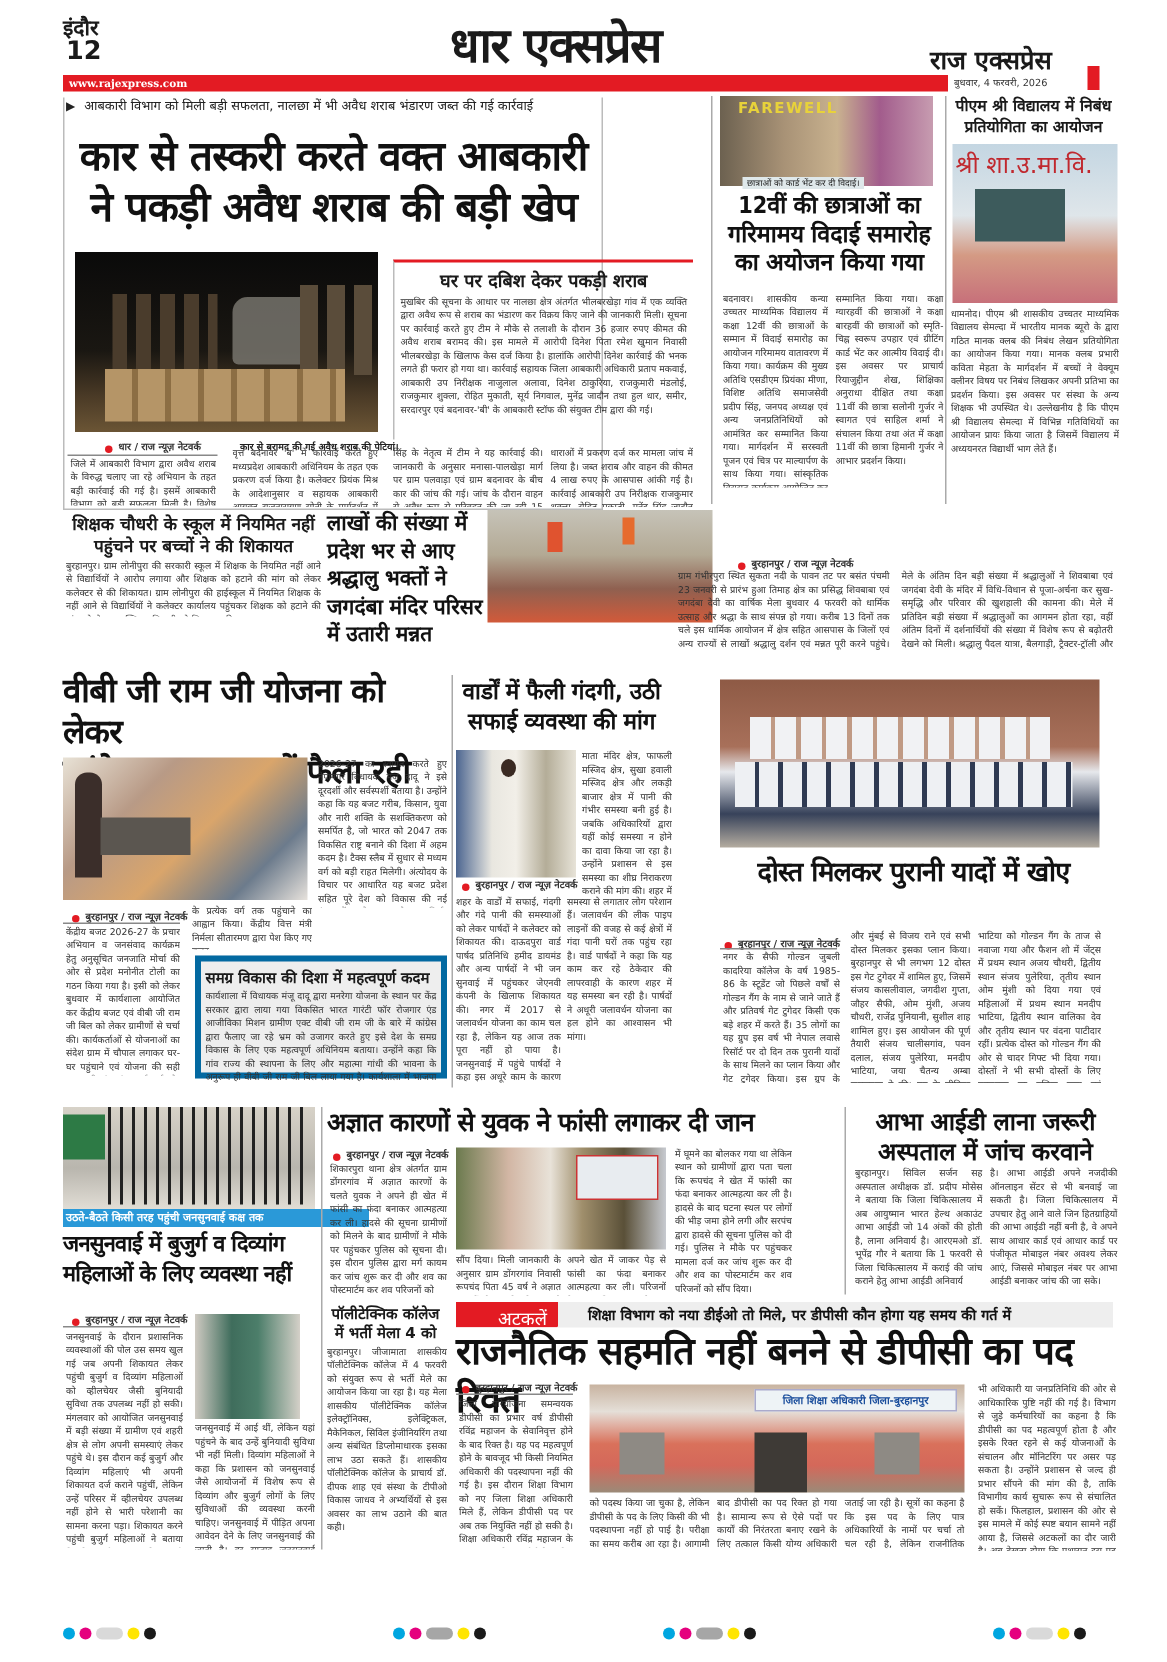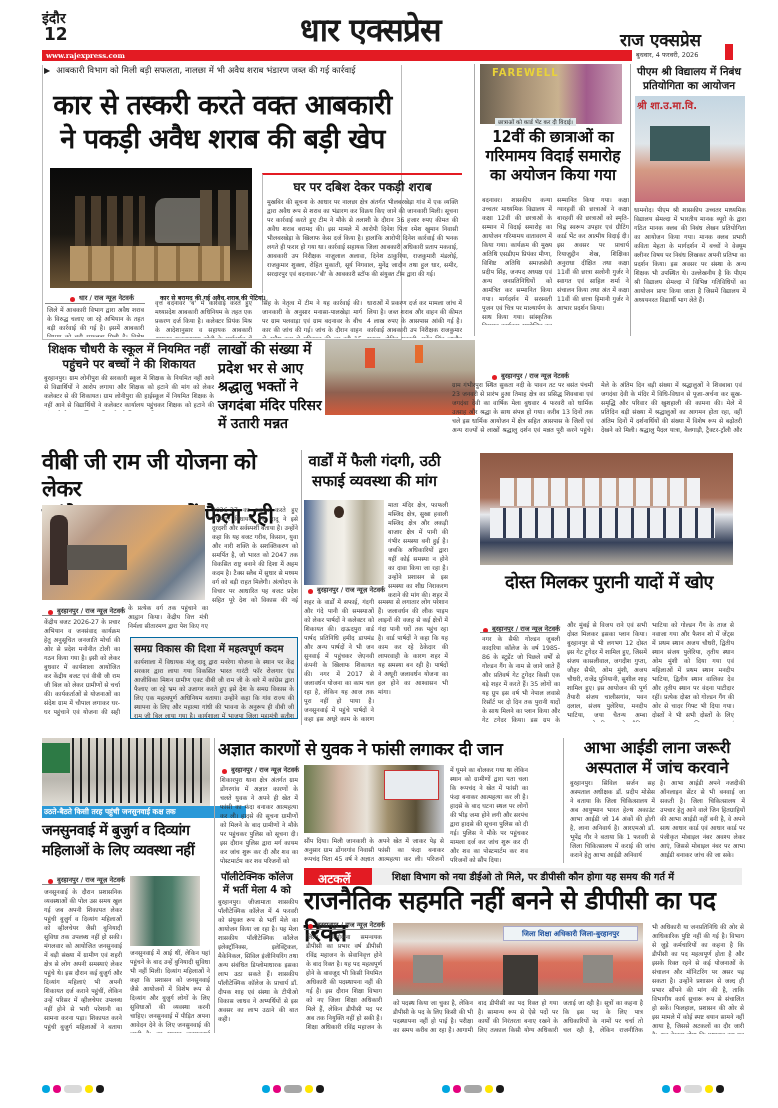--- a/index.html
+++ b/index.html
@@ -62,21 +62,21 @@
 <div class="abs photo" style="left:480px;top:64px;width:142px;height:60px;background:linear-gradient(90deg,#6c6150,#a89276 30%,#c9b28f 55%,#a25c8c 75%,#c79cb0)">
   <div class="abs" style="left:12px;top:3px;font-size:10px;font-weight:bold;color:#e8d23a;letter-spacing:1px">FAREWELL</div>
 </div>
 <div class="abs" style="left:495px;top:118px;font-size:5.8px;color:#222;background:#dfe8ea;padding:0 3px">छात्राओं को कार्ड भेंट कर दी विदाई।</div>
 <div class="abs hl-light" style="left:478px;top:128px;width:150px;text-align:center;font-size:15.5px;line-height:19px">12वीं की छात्राओं का गरिमामय विदाई समारोह का अयोजन किया गया</div>
 <div class="abs body-text" style="left:482px;top:195px;width:70px;height:130px">बदनावर। शासकीय कन्या उच्चतर माध्यमिक विद्यालय में कक्षा 12वीं की छात्राओं के सम्मान में विदाई समारोह का आयोजन गरिमामय वातावरण में किया गया। कार्यक्रम की मुख्य अतिथि एसडीएम प्रियंका मीणा, विशिष्ट अतिथि समाजसेवी प्रदीप सिंह, जनपद अध्यक्ष एवं अन्य जनप्रतिनिधियों को आमंत्रित कर सम्मानित किया गया। मार्गदर्शन में सरस्वती पूजन एवं चित्र पर माल्यार्पण के साथ किया गया। सांस्कृतिक विरासत कार्यक्रम आयोजित कर प्रतिभाशाली छात्राओं को</div>
 <div class="abs body-text" style="left:557px;top:195px;width:72px;height:130px">सम्मानित किया गया। कक्षा ग्यारहवीं की छात्राओं ने कक्षा बारहवीं की छात्राओं को स्मृति-चिह्न स्वरूप उपहार एवं ग्रीटिंग कार्ड भेंट कर आत्मीय विदाई दी। इस अवसर पर प्राचार्य रियाजुद्दीन शेख, शिक्षिका अनुराधा दीक्षित तथा कक्षा 11वीं की छात्रा सलोनी गुर्जर ने स्वागत एवं साहिल शर्मा ने संचालन किया तथा अंत में कक्षा 11वीं की छात्रा हिमानी गुर्जर ने आभार प्रदर्शन किया।</div>
 
 <div class="abs" style="left:634px;top:64px;width:110px;text-align:center;font-size:10.5px;font-weight:bold;line-height:14px">पीएम श्री विद्यालय में निबंध प्रतियोगिता का आयोजन</div>
 <div class="abs photo" style="left:635px;top:96px;width:110px;height:106px;background:linear-gradient(180deg,#c4d6e2 0%,#dfe6ea 45%,#d49a84 70%,#c7707a 100%)">
-  <div class="abs" style="left:2px;top:2px;font-size:10px;font-weight:bold;color:#c0282e">श्री शा.उ.मा.वि.</div>
+  <div class="abs" style="left:2px;top:2px;font-size:16px;font-weight:normal;color:#c0282e">श्री शा.उ.मा.वि.</div>
   <div class="abs" style="left:15px;top:30px;width:60px;height:35px;background:#3d5b5c"></div>
 </div>
 <div class="abs body-text" style="left:634px;top:205px;width:112px;height:130px">धामनोद। पीएम श्री शासकीय उच्चतर माध्यमिक विद्यालय सेमल्दा में भारतीय मानक ब्यूरो के द्वारा गठित मानक क्लब की निबंध लेखन प्रतियोगिता का आयोजन किया गया। मानक क्लब प्रभारी कविता मेहता के मार्गदर्शन में बच्चों ने वेक्यूम क्लीनर विषय पर निबंध लिखकर अपनी प्रतिभा का प्रदर्शन किया। इस अवसर पर संस्था के अन्य शिक्षक भी उपस्थित थे। उल्लेखनीय है कि पीएम श्री विद्यालय सेमल्दा में विभिन्न गतिविधियों का आयोजन प्रायः किया जाता है जिसमें विद्यालय में अध्ययनरत विद्यार्थी भाग लेते हैं।</div>
 
 <div class="abs" style="left:44px;top:342px;width:170px;text-align:center;font-size:11.5px;font-weight:bold;line-height:15px">शिक्षक चौधरी के स्कूल में नियमित नहीं पहुंचने पर बच्चों ने की शिकायत</div>
 <div class="abs body-text" style="left:44px;top:373px;width:170px;height:38px">बुरहानपुर। ग्राम लोनीपुरा की सरकारी स्कूल में शिक्षक के नियमित नहीं आने से विद्यार्थियों ने आरोप लगाया और शिक्षक को हटाने की मांग को लेकर कलेक्टर से की शिकायत। ग्राम लोनीपुरा की हाईस्कूल में नियमित शिक्षक के नहीं आने से विद्यार्थियों ने कलेक्टर कार्यालय पहुंचकर शिक्षक को हटाने की मांग को लेकर उपस्थित अधिकारी को शिकायत की।</div>
 
 <div class="abs hl-light" style="left:218px;top:340px;width:110px;font-size:14px;line-height:18.5px">लाखों की संख्या में प्रदेश भर से आए श्रद्धालु भक्तों ने जगदंबा मंदिर परिसर में उतारी मन्नत</div>
 <div class="abs photo" style="left:325px;top:340px;width:150px;height:75px;background:linear-gradient(180deg,#c6c3b8 0%,#b3a994 40%,#8f6050 70%,#d25a3a 100%)">
   <div class="abs" style="left:40px;top:8px;width:10px;height:20px;background:#e0532f"></div>
@@ -97,21 +97,21 @@
   <div class="abs" style="left:25px;top:40px;width:60px;height:25px;background:#5b5650"></div>
 </div>
 <div class="abs credit" style="left:48px;top:606px">
     <span class="dot"></span>
     <span>बुरहानपुर / राज न्यूज़ नेटवर्क</span>
   </div>
 <div class="hline" style="left:42px;top:615px;width:78px;background:#888"></div>
 <div class="abs body-text" style="left:44px;top:617px;width:76px;height:100px">केंद्रीय बजट 2026-27 के प्रचार अभियान व जनसंवाद कार्यक्रम हेतु अनुसूचित जनजाति मोर्चा की ओर से प्रदेश मनोनीत टोली का गठन किया गया है। इसी को लेकर बुधवार में कार्यशाला आयोजित कर केंद्रीय बजट एवं वीबी जी राम जी बिल को लेकर ग्रामीणों से चर्चा की। कार्यकर्ताओं से योजनाओं का संदेश ग्राम में चौपाल लगाकर घर-घर पहुंचाने एवं योजना की सही जानकारी गांव-गांव, वार्ड-वार्ड और समाज</div>
 <div class="abs body-text" style="left:212px;top:505px;width:86px;height:100px">2026-27 का स्वागत करते हुए नेपानगर विधायक मंजू दादू ने इसे दूरदर्शी और सर्वस्पर्शी बताया है। उन्होंने कहा कि यह बजट गरीब, किसान, युवा और नारी शक्ति के सशक्तिकरण को समर्पित है, जो भारत को 2047 तक विकसित राष्ट्र बनाने की दिशा में अहम कदम है। टैक्स स्लैब में सुधार से मध्यम वर्ग को बड़ी राहत मिलेगी। अंत्योदय के विचार पर आधारित यह बजट प्रदेश सहित पूरे देश को विकास की नई ऊंचाइयों पर ले जाएगा और आत्मनिर्भर भारत के संकल्प को सिद्ध करेगा।</div>
 <div class="abs body-text" style="left:128px;top:603px;width:80px;height:30px">के प्रत्येक वर्ग तक पहुंचाने का आह्वान किया। केंद्रीय वित्त मंत्री निर्मला सीतारमण द्वारा पेश किए गए बजट</div>
-<div class="abs" style="left:130px;top:637px;width:168px;height:82px;background:#eeeeee;border:1px solid #0369a1;padding:3px">
+<div class="abs" style="left:130px;top:637px;width:168px;height:82px;background:#eeeeee;border:4px solid #0369a1;padding:3px">
   <div style="font-size:10px;font-weight:bold">समग्र विकास की दिशा में महत्वपूर्ण कदम</div>
   <div class="body-text" style="height:62px;margin-top:2px">कार्यशाला में विधायक मंजू दादू द्वारा मनरेगा योजना के स्थान पर केंद्र सरकार द्वारा लाया गया विकसित भारत गारंटी फॉर रोजगार एंड आजीविका मिशन ग्रामीण एक्ट वीबी जी राम जी के बारे में कांग्रेस द्वारा फैलाए जा रहे भ्रम को उजागर करते हुए इसे देश के समग्र विकास के लिए एक महत्वपूर्ण अधिनियम बताया। उन्होंने कहा कि गांव राज्य की स्थापना के लिए और महात्मा गांधी की भावना के अनुरूप ही वीबी जी राम जी बिल लाया गया है। कार्यशाला में भाजपा जिला महामंत्री सतीश जायसवाल, अटल बिहारी वाजपेयी, दर्शनुर नाहर आदि उपस्थित रहे।</div>
 </div>
 
 <div class="abs hl-light" style="left:302px;top:451px;width:145px;text-align:center;font-size:15px;line-height:20px">वार्डों में फैली गंदगी, उठी सफाई व्यवस्था की मांग</div>
 <div class="abs photo" style="left:304px;top:500px;width:80px;height:85px;background:linear-gradient(90deg,#4b6590 0%,#e9e7e0 30%,#f2efe8 50%,#b4ad98 75%,#e7e3d8 100%)">
   <div class="abs" style="left:30px;top:6px;width:10px;height:12px;background:#3a2a22;border-radius:50%"></div>
 </div>
 <div class="abs body-text" style="left:388px;top:500px;width:60px;height:100px">माता मंदिर क्षेत्र, फाफली मस्जिद क्षेत्र, सुखा हवाली मस्जिद क्षेत्र और लकड़ी बाजार क्षेत्र में पानी की गंभीर समस्या बनी हुई है। जबकि अधिकारियों द्वारा यहीं कोई समस्या न होने का दावा किया जा रहा है। उन्होंने प्रशासन से इस समस्या का शीघ्र निराकरण कराने की मांग की। शहर में लंबे समय से गंदे पानी की</div>
 <div class="abs credit" style="left:308px;top:585px">
@@ -172,21 +172,21 @@
   <div>आभा आईडी लाना जरूरी</div>
   <div>अस्पताल में जांच करवाने</div>
 </div>
 <div class="abs body-text" style="left:570px;top:778px;width:85px;height:85px">बुरहानपुर। सिविल सर्जन सह अस्पताल अधीक्षक डॉ. प्रदीप मोसेस ने बताया कि जिला चिकित्सालय में अब आयुष्मान भारत हेल्थ अकाउंट आभा आईडी जो 14 अंकों की होती है, लाना अनिवार्य है। आरएमओ डॉ. भूपेंद्र गौर ने बताया कि 1 फरवरी से जिला चिकित्सालय में कराई की जांच कराने हेतु आभा आईडी अनिवार्य</div>
 <div class="abs body-text" style="left:660px;top:778px;width:85px;height:85px">है। आभा आईडी अपने नजदीकी ऑनलाइन सेंटर से भी बनवाई जा सकती है। जिला चिकित्सालय में उपचार हेतु आने वाले जिन हितग्राहियों की आभा आईडी नहीं बनी है, वे अपने साथ आधार कार्ड एवं आधार कार्ड पर पंजीकृत मोबाइल नंबर अवश्य लेकर आएं, जिससे मोबाइल नंबर पर आभा आईडी बनाकर जांच की जा सके।</div>
 
 <div class="abs" style="left:218px;top:870px;width:78px;text-align:center;font-size:10px;font-weight:bold;line-height:13px">पॉलीटेक्निक कॉलेज में भर्ती मेला 4 को</div>
 <div class="abs body-text" style="left:218px;top:897px;width:80px;height:135px">बुरहानपुर। जीजामाता शासकीय पॉलीटेक्निक कॉलेज में 4 फरवरी को संयुक्त रूप से भर्ती मेले का आयोजन किया जा रहा है। यह मेला शासकीय पॉलीटेक्निक कॉलेज इलेक्ट्रॉनिक्स, इलेक्ट्रिकल, मैकेनिकल, सिविल इंजीनियरिंग तथा अन्य संबंधित डिप्लोमाधारक इसका लाभ उठा सकते हैं। शासकीय पॉलीटेक्निक कॉलेज के प्राचार्य डॉ. दीपक शाह एवं संस्था के टीपीओ विकास जाधव ने अभ्यर्थियों से इस अवसर का लाभ उठाने की बात कही।</div>
 
 <div class="abs" style="left:304px;top:868px;width:75px;height:17px;background:#e31b23;clip-path:polygon(0 0,100% 0,90% 100%,0 100%)">
-  <span style="color:#fff;font-size:12px;font-weight:bold;margin-left:14px;line-height:17px">अटकलें</span>
+  <span style="color:#fff;font-size:12px;font-weight:normal;margin-left:28px;line-height:17px">अटकलें</span>
 </div>
 <div class="abs" style="left:372px;top:868px;width:370px;height:17px;background:#eeeeee"></div>
 <div class="abs" style="left:392px;top:870px;width:350px;font-size:9.6px;font-weight:bold;color:#111;white-space:nowrap">शिक्षा विभाग को नया डीईओ तो मिले, पर डीपीसी कौन होगा यह समय की गर्त में</div>
 <div class="abs hl-bold" style="left:304px;top:885px;width:440px;font-size:25px;line-height:32px">राजनैतिक सहमति नहीं बनने से डीपीसी का पद रिक्त</div>
 <div class="abs credit" style="left:308px;top:920px">
     <span class="dot"></span>
     <span>बुरहानपुर / राज न्यूज़ नेटवर्क</span>
   </div>
 <div class="hline" style="left:304px;top:929px;width:78px;background:#888"></div>
 <div class="abs body-text" style="left:306px;top:932px;width:76px;height:100px">जिला परियोजना समन्वयक डीपीसी का प्रभार वर्ष डीपीसी रविंद्र महाजन के सेवानिवृत्त होने के बाद रिक्त है। यह पद महत्वपूर्ण होने के बावजूद भी किसी नियमित अधिकारी की पदस्थापना नहीं की गई है। इस दौरान शिक्षा विभाग को नए जिला शिक्षा अधिकारी मिले हैं, लेकिन डीपीसी पद पर अब तक नियुक्ति नहीं हो सकी है। शिक्षा अधिकारी रविंद्र महाजन के पास उस दौरान डीईओ सहित डीपीसी का प्रभार भी रहा था। सोमवार को जिला शिक्षा अधिकारी के पद पर रोहणी पवार</div>

